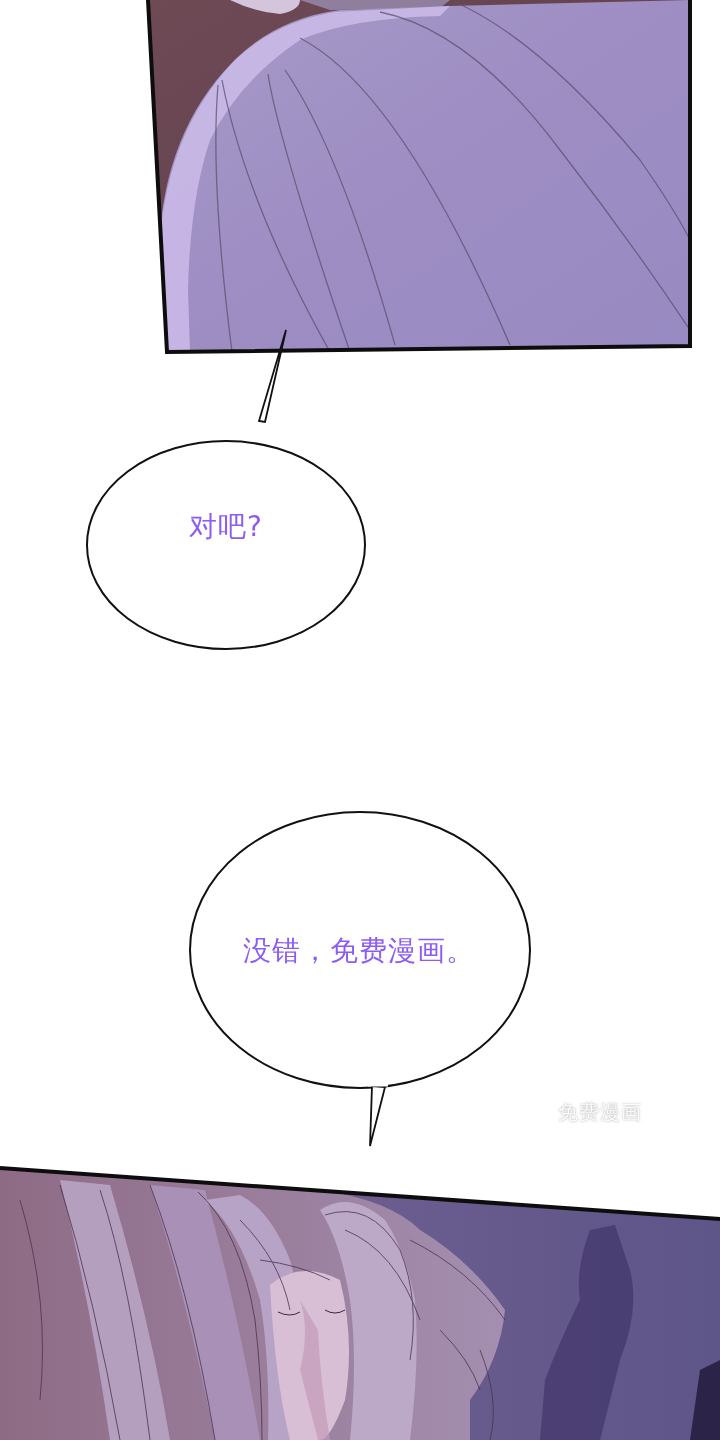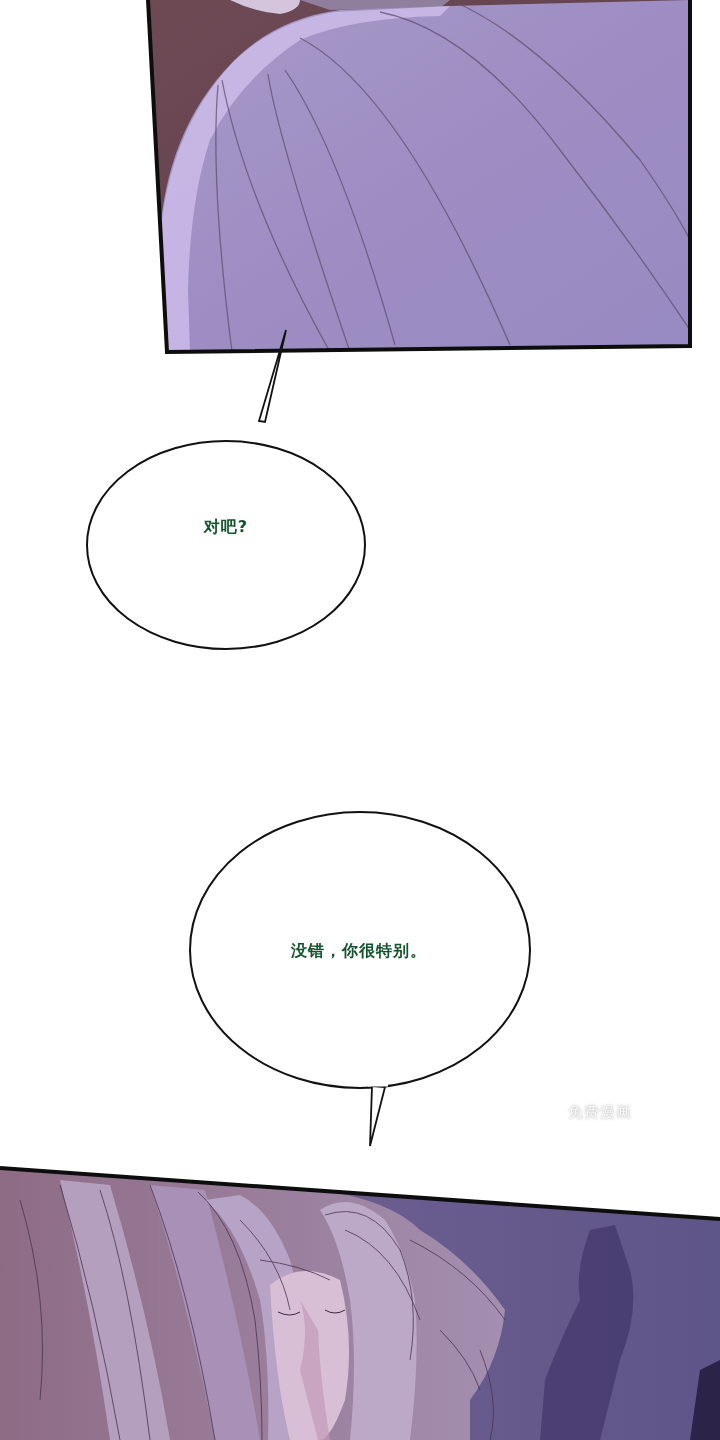--- a/index.html
+++ b/index.html
@@ -1,22 +1,22 @@
 <!DOCTYPE html>
 <html><head>
   <meta charset="utf-8">
   <style>
     html, body { margin: 0; padding: 0; background: #ffffff; }
     body { width: 720px; height: 1440px; position: relative; overflow: hidden; font-family: "DejaVu Sans", sans-serif; }
     .layer { position: absolute; left: 0; top: 0; width: 720px; height: 1440px; }
     .bubble-text {
       position: absolute;
-      color: #14532d;
-      font-weight: bold;
-      font-size: 16px;
+      color: #8b5cf6;
+      font-weight: normal;
+      font-size: 28px;
       letter-spacing: 1px;
       white-space: nowrap;
       transform: translate(-50%, -50%);
       font-family: "DejaVu Sans", sans-serif;
     }
     .watermark {
       position: absolute;
       left: 538px;
       top: 1100px;
       width: 124px;
@@ -25,21 +25,21 @@
       text-shadow: 0 0 3px rgba(0,0,0,0.25), 0 0 1px rgba(0,0,0,0.2);
     }
     .watermark .logo {
       font-size: 48px;
       font-weight: bold;
       letter-spacing: -2px;
       line-height: 62px;
       font-family: "DejaVu Sans", sans-serif;
     }
     .watermark .sub {
-      font-size: 15px;
+      font-size: 20px;
       line-height: 24px;
       letter-spacing: 1px;
       font-family: Liberation Serif, serif;
     }
   </style>
 </head>
 <body>
 
 <svg class="layer" width="720" height="1440" viewBox="0 0 720 1440" xmlns="http://www.w3.org/2000/svg">
   <defs>
@@ -144,17 +144,17 @@
 
   <g>
     <ellipse cx="360" cy="950" rx="170" ry="138" fill="#ffffff" stroke="#111111" stroke-width="2"></ellipse>
 
     <path d="M372,1086 L370,1146 L385,1087 Z" fill="#ffffff" stroke="#111111" stroke-width="1.8" stroke-linejoin="miter"></path>
     <path d="M368,1085 L388,1085" stroke="#ffffff" stroke-width="3"></path>
   </g>
 </svg>
 
 <div class="bubble-text" style="left:226px; top:527px;">对吧?</div>
-<div class="bubble-text" style="left:359px; top:951px;">没错，你很特别。</div>
+<div class="bubble-text" style="left:359px; top:951px;">没错，免费漫画。</div>
 
 <div class="watermark">
   <div class="sub">免费漫画</div>
 </div>
 
 </body></html>

